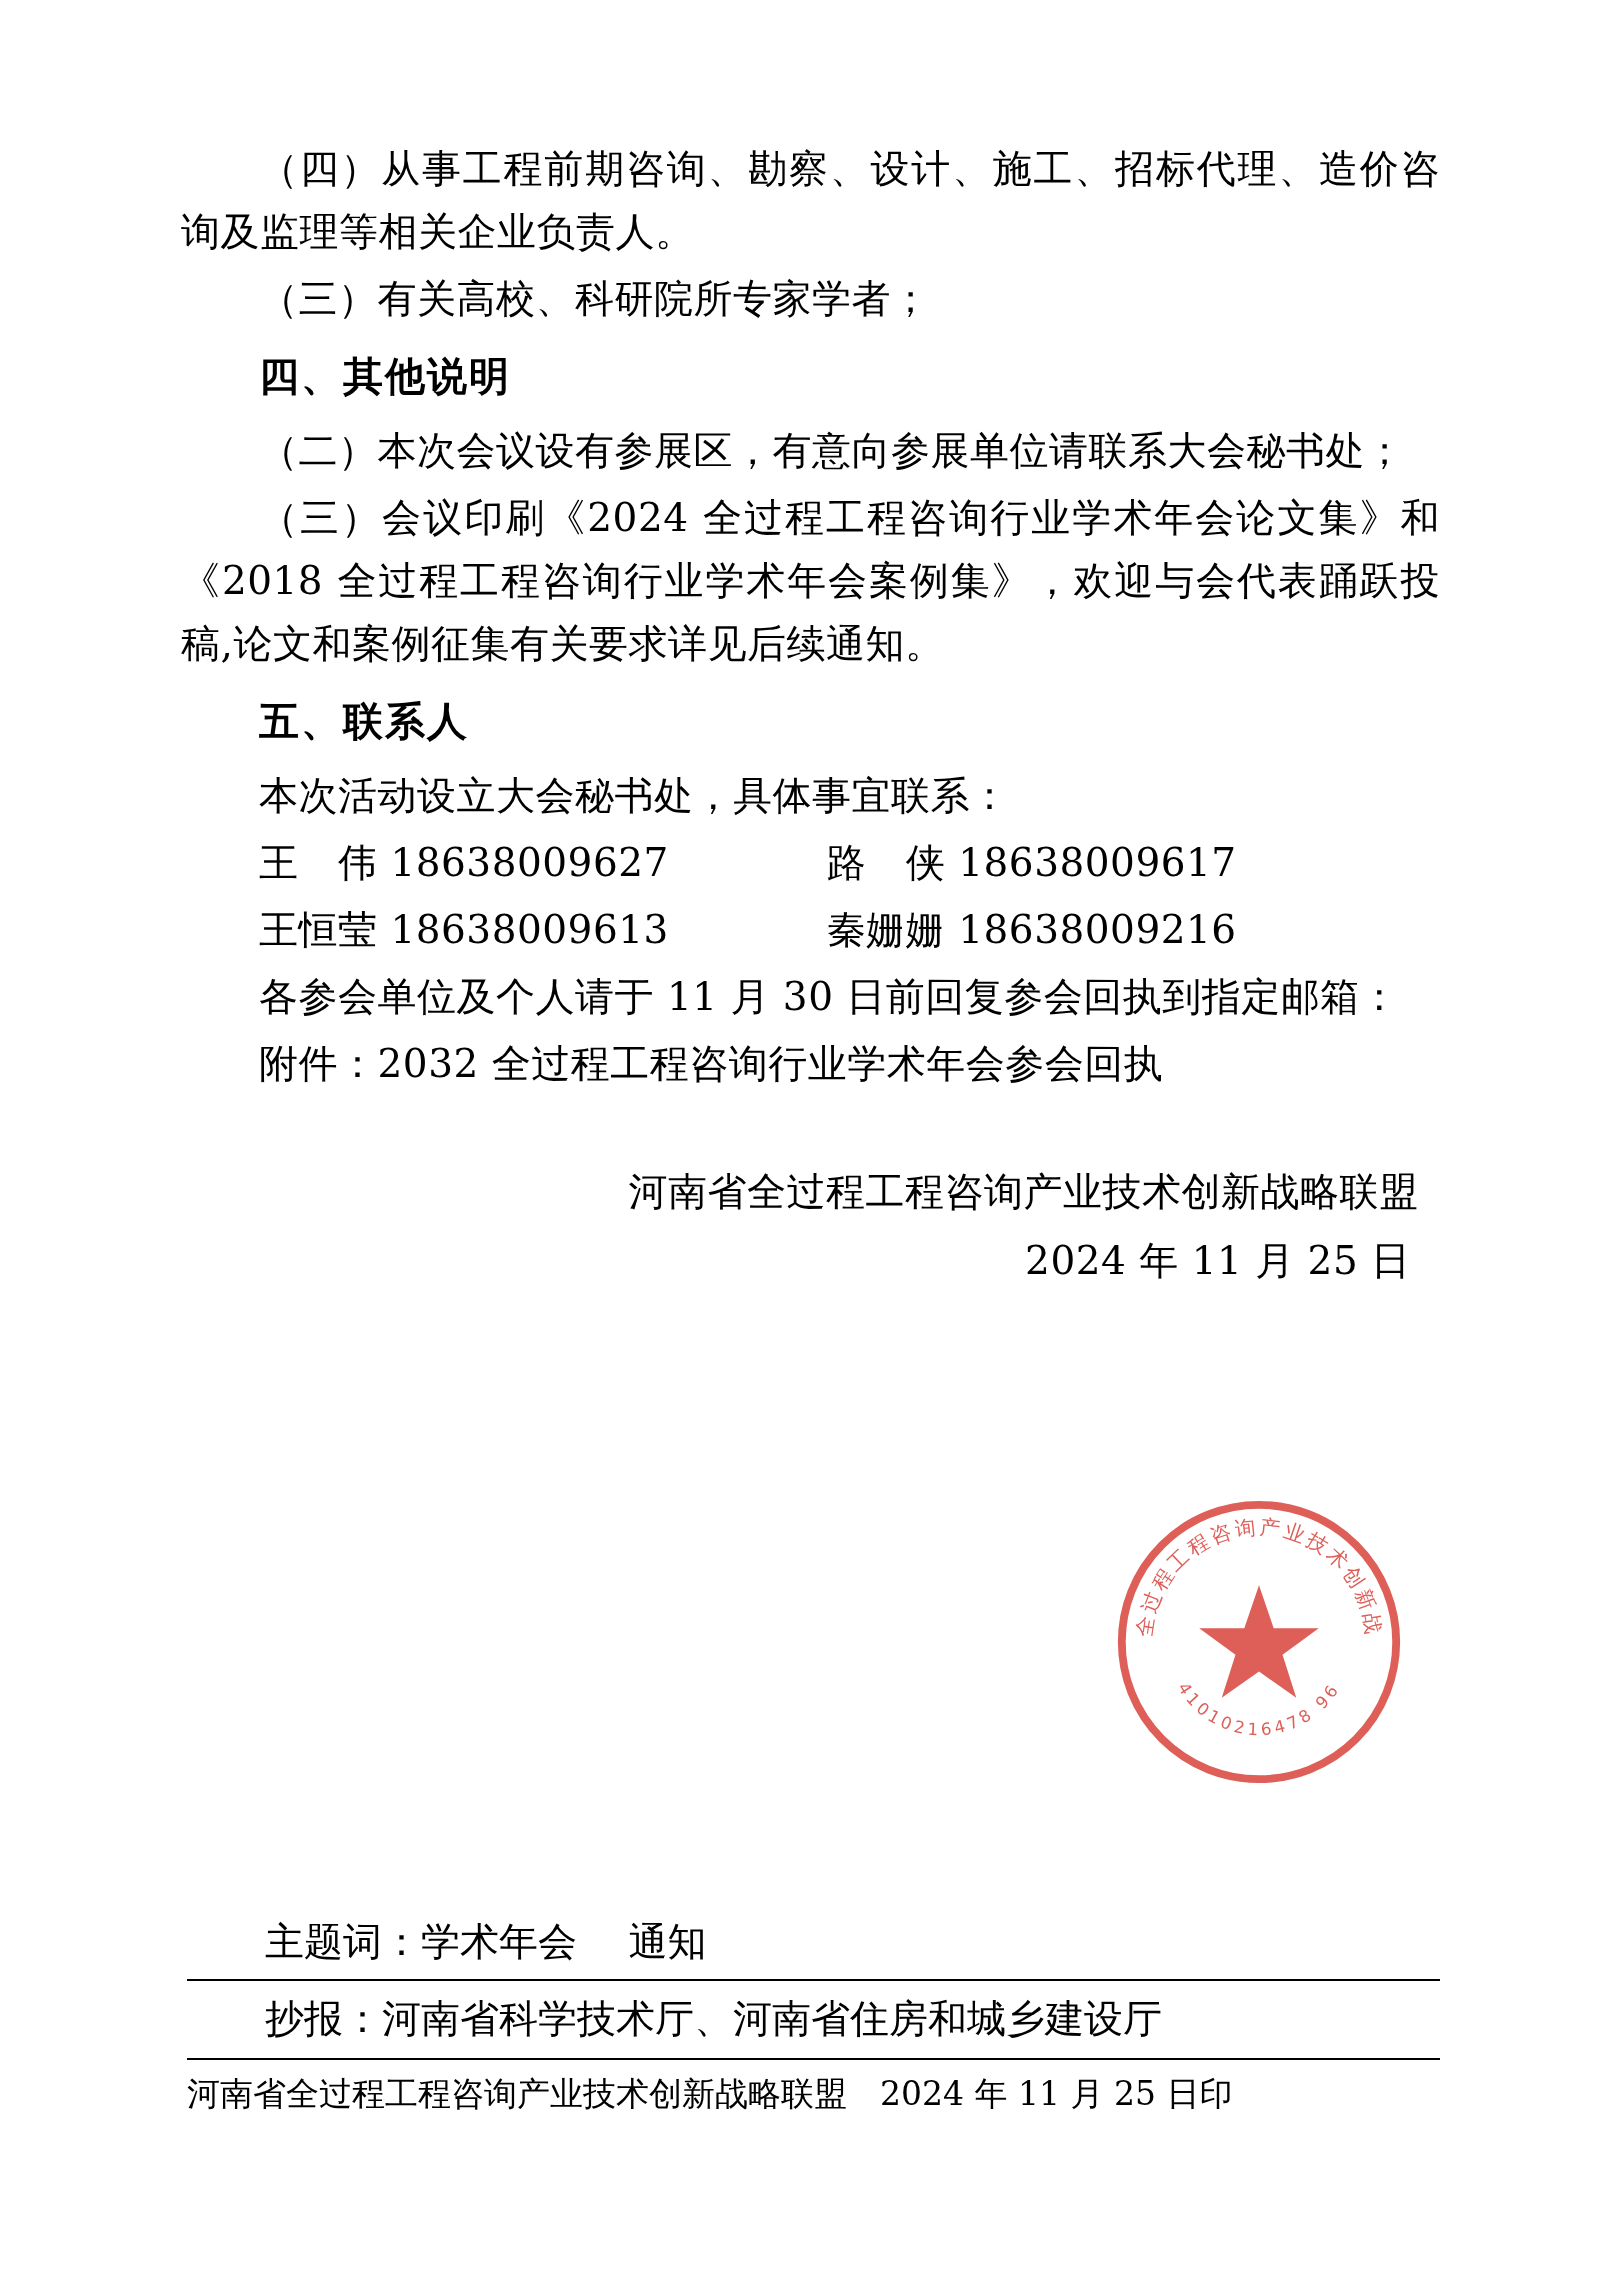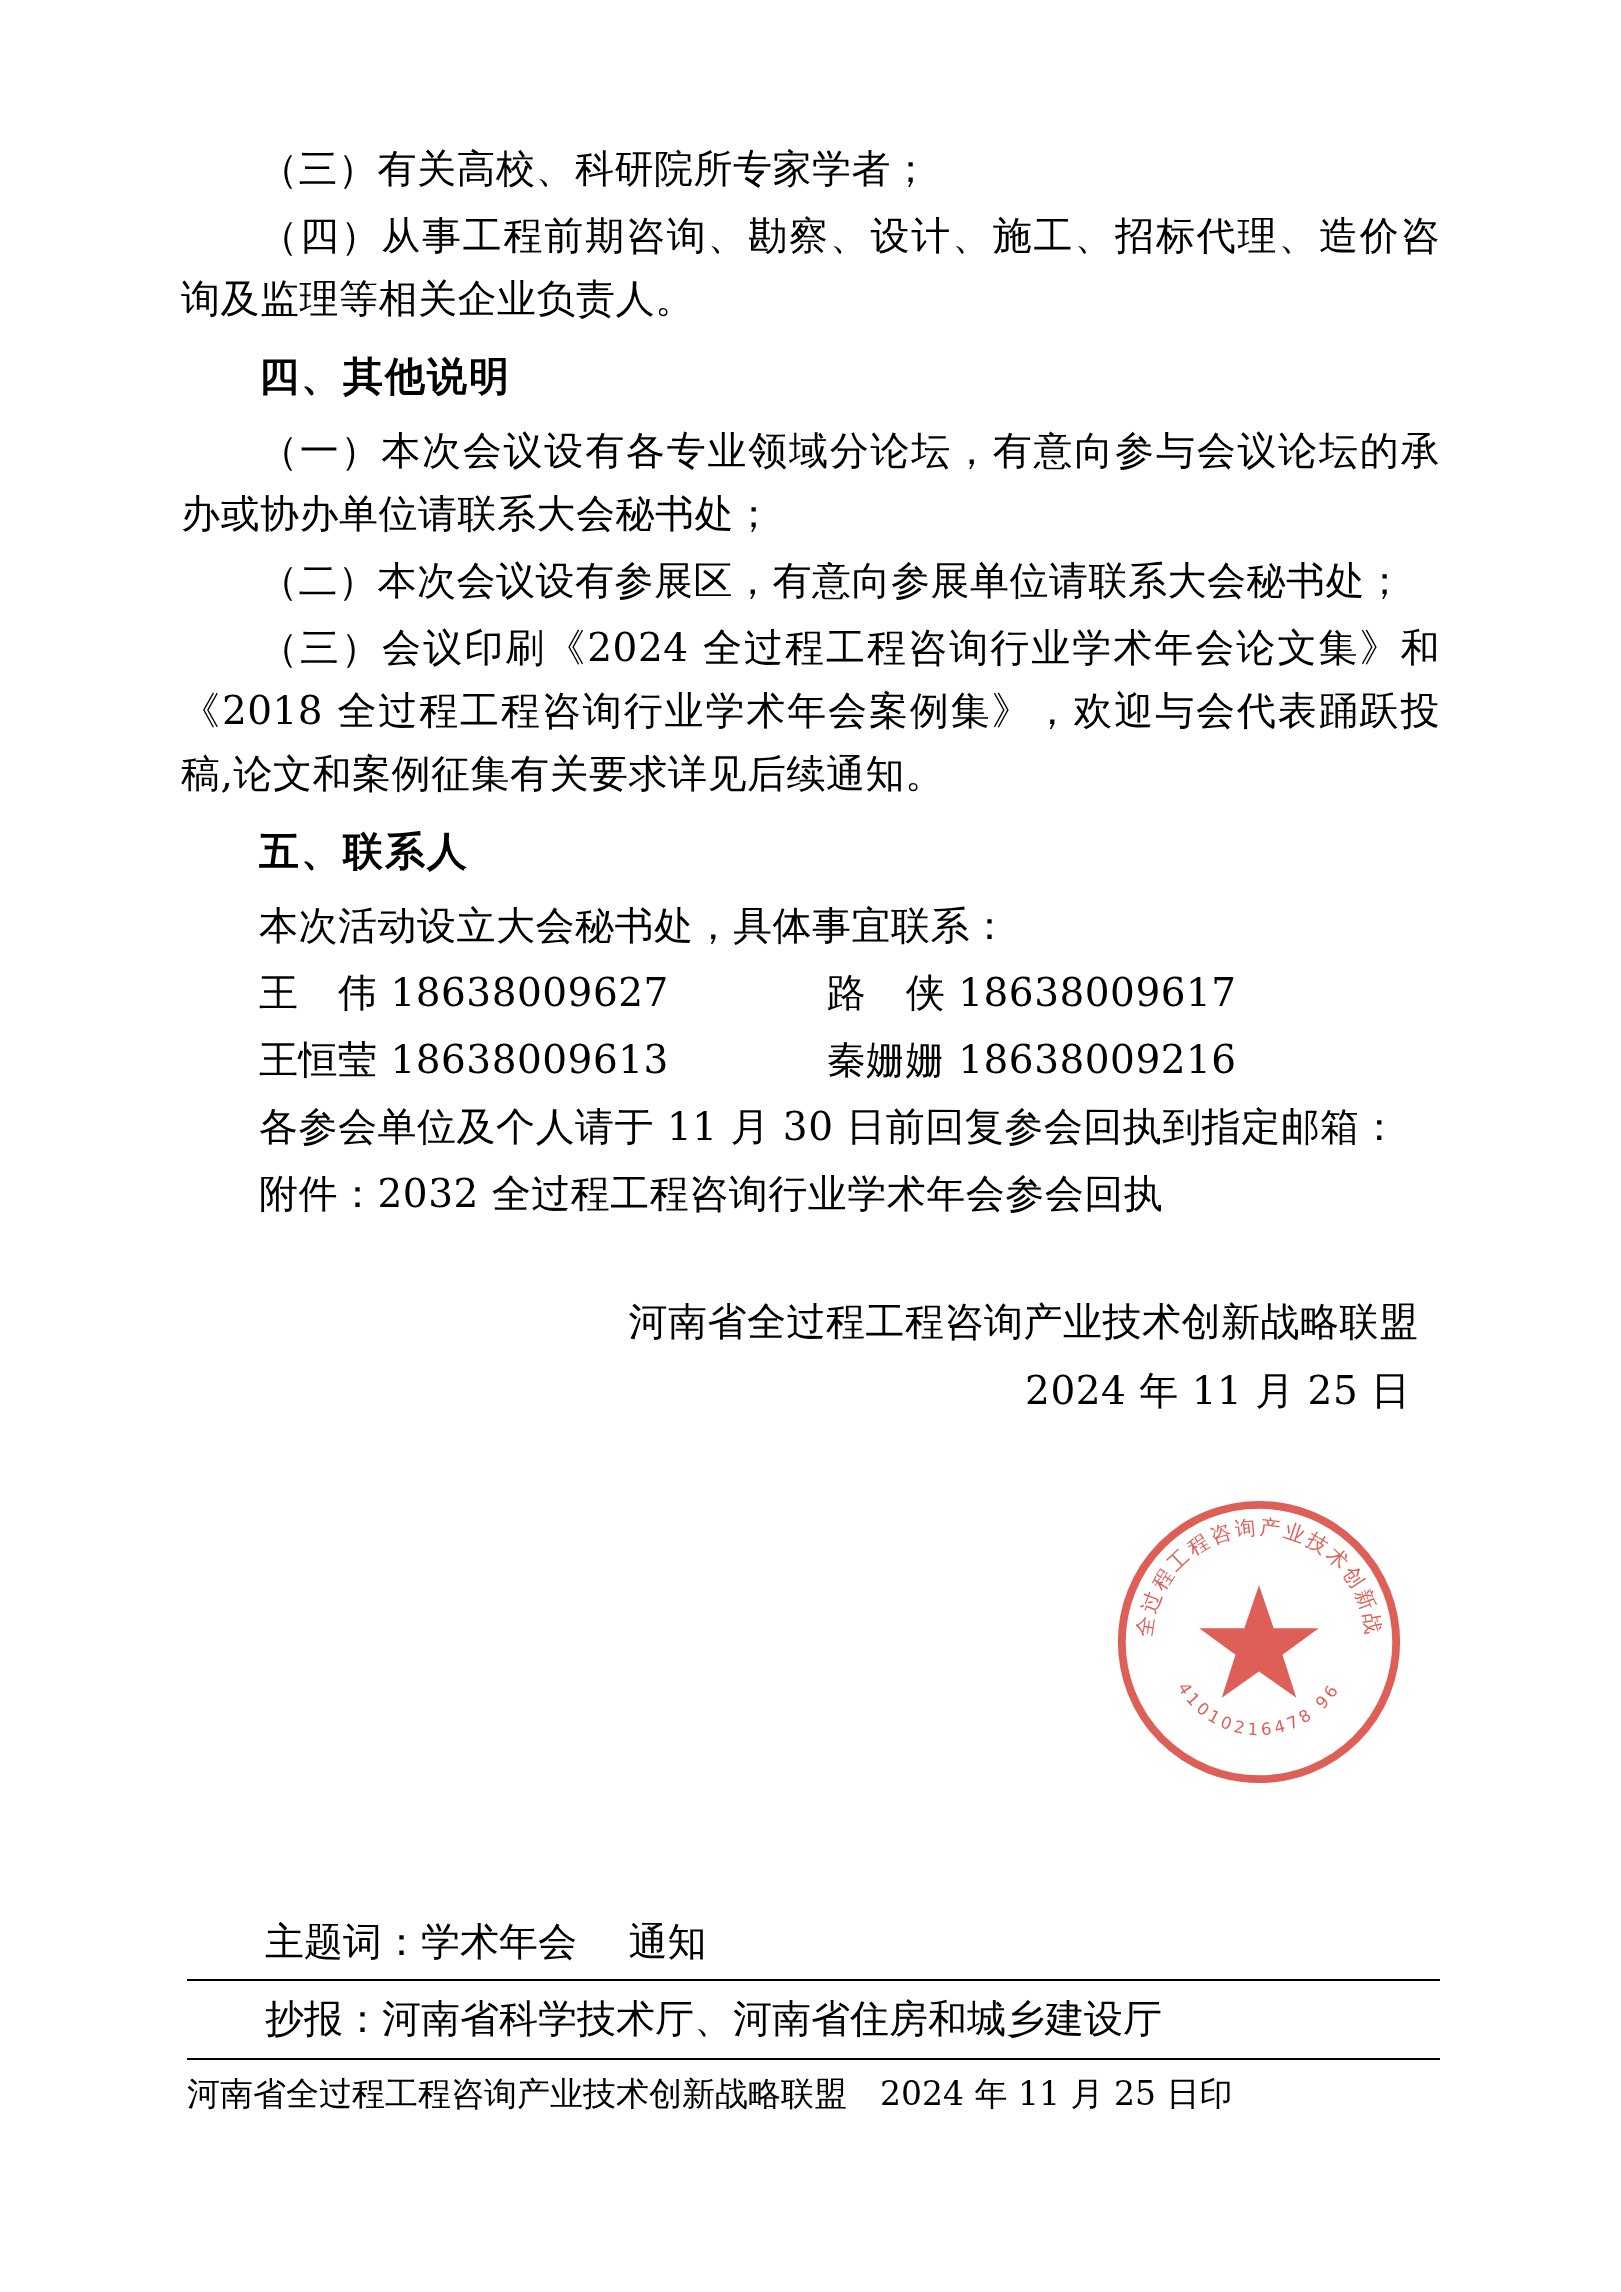--- a/index.html
+++ b/index.html
@@ -109,26 +109,25 @@
     text-align: left;
     padding-top: 11.8px;
   }
 </style>
 </head>
 <body>
 
 <div class="page">
   <div class="doc-body">
 
+    <p class="para">（四）从事工程前期咨询、勘察、设计、施工、招标代理、造价咨询及监理等相关企业负责人。</p>
     <p class="para">（三）有关高校、科研院所专家学者；</p>
-    <p class="para">（四）从事工程前期咨询、勘察、设计、施工、招标代理、造价咨询及监理等相关企业负责人。</p>
 
     <h2 class="section-head">四、其他说明</h2>
 
-    <p class="para">（一）本次会议设有各专业领域分论坛，有意向参与会议论坛的承办或协办单位请联系大会秘书处；</p>
     <p class="para">（二）本次会议设有参展区，有意向参展单位请联系大会秘书处；</p>
     <p class="para">（三）会议印刷《2024 全过程工程咨询行业学术年会论文集》和《2018 全过程工程咨询行业学术年会案例集》，欢迎与会代表踊跃投稿,论文和案例征集有关要求详见后续通知。</p>
 
     <h2 class="section-head">五、联系人</h2>
 
     <p class="para">本次活动设立大会秘书处，具体事宜联系：</p>
     <div class="contact-line">王　伟 18638009627　　　　路　侠 18638009617</div>
     <div class="contact-line">王恒莹 18638009613　　　　秦姗姗 18638009216</div>
 
     <p class="para">各参会单位及个人请于 11 月 30 日前回复参会回执到指定邮箱：</p>

